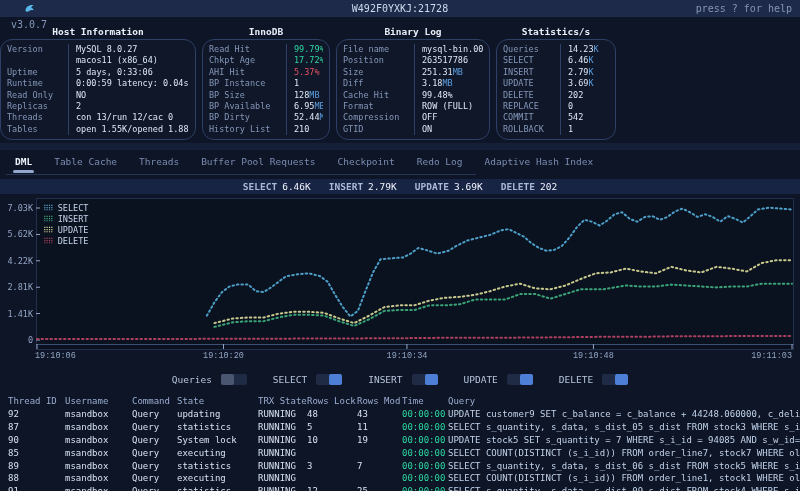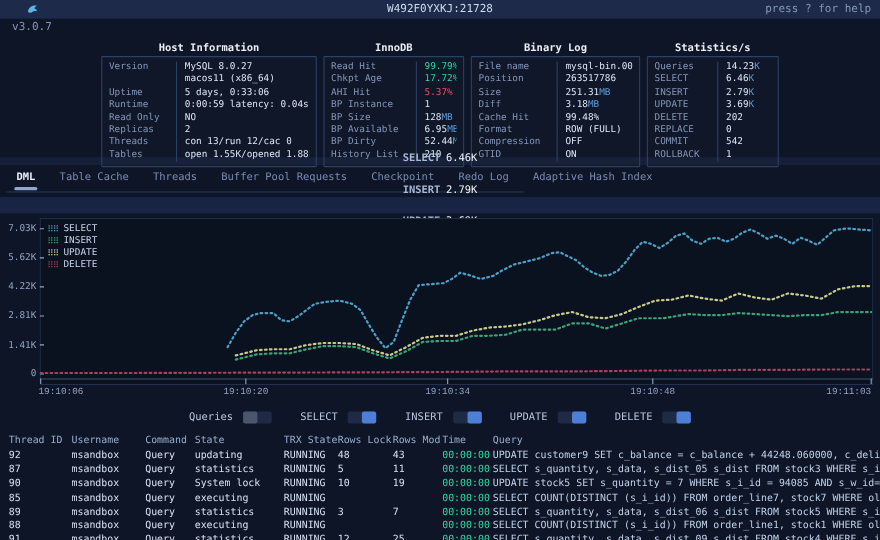--- a/index.html
+++ b/index.html
@@ -14,40 +14,40 @@
 
   
   .titlebar{height:17px;background:var(--bar);display:flex;align-items:center;position:relative;font-size:10px;padding:0 8px;}
   .titlebar .left{display:flex;align-items:center;gap:5px;flex-direction:column;}
   .titlebar .app{color:#e8eef8;}
   .titlebar .ver{color:var(--muted);}
   .titlebar .center{position:absolute;left:0;right:0;text-align:center;color:#cfdbee;}
   .titlebar .right{margin-left:auto;color:var(--muted);z-index:1;}
 
   
-  .dashboard{display:flex;justify-content:center;gap:6px;padding-top:20px;height:123px;}
+  .dashboard{display:flex;justify-content:flex-start;gap:6px;padding-top:8px;height:123px;}
   .panel{display:flex;flex-direction:column;}
   .ptitle{text-align:center;font-size:9.5px;font-weight:bold;color:#e9eff9;height:14px;line-height:14px;}
-  .pbox{border:1px solid var(--border);border-radius:1px;padding:4px 6px;flex:1;font-size:8.5px;background:rgba(255,255,255,0.012);}
+  .pbox{border:1px solid var(--border);border-radius:12px;padding:4px 6px;flex:1;font-size:8.5px;background:rgba(255,255,255,0.012);}
   .prow{display:flex;line-height:11.4px;white-space:nowrap;}
   .plabel{flex:0 0 var(--lw);color:var(--muted);border-right:1px solid var(--border);}
   .pval{padding-left:7px;color:var(--text);overflow:hidden;}
   .pval.green{color:var(--green);} .pval.red{color:var(--red);}
   .punit{color:var(--blue);}
 
   
   .strip{height:7px;background:var(--strip);margin-top:3px;}
   .tabs{display:flex;gap:4px;padding:4px 6px 0 6px;height:24px;}
   .tab{font-size:9.5px;color:var(--dim);padding:2px 9px 5px 9px;position:relative;cursor:pointer;}
   .tab.active{color:#eef3fb;font-weight:bold;}
   .tab.active::after{content:'';position:absolute;left:7px;right:7px;bottom:1px;height:3px;background:#93a7cc;border-radius:2px;}
   .tabtrack{height:1px;background:#263455;margin:0 6px;width:470px;}
 
   
-  .band{height:15px;background:var(--band);margin-top:4px;display:flex;justify-content:center;align-items:center;gap:18px;font-size:9.5px;flex-direction:column;}
+  .band{height:15px;background:var(--band);margin-top:4px;display:flex;justify-content:center;align-items:center;gap:18px;font-size:9.5px;}
   .band .bl{color:#a9b9d6;font-weight:bold;} .band .bv{color:#eef3fb;margin-left:5px;}
 
   
   .chartwrap{display:flex;margin-top:4px;}
   .ylabels{width:36px;position:relative;flex:0 0 36px;}
   .ylabel{position:absolute;right:3px;font-size:8.5px;color:var(--axis);}
   .plot{position:relative;width:758px;height:152px;}
   .plot svg{position:absolute;inset:0;}
   .legend{position:absolute;left:7px;top:5px;font-size:8.5px;line-height:11px;}
   .legitem{display:flex;gap:5px;align-items:center;}

